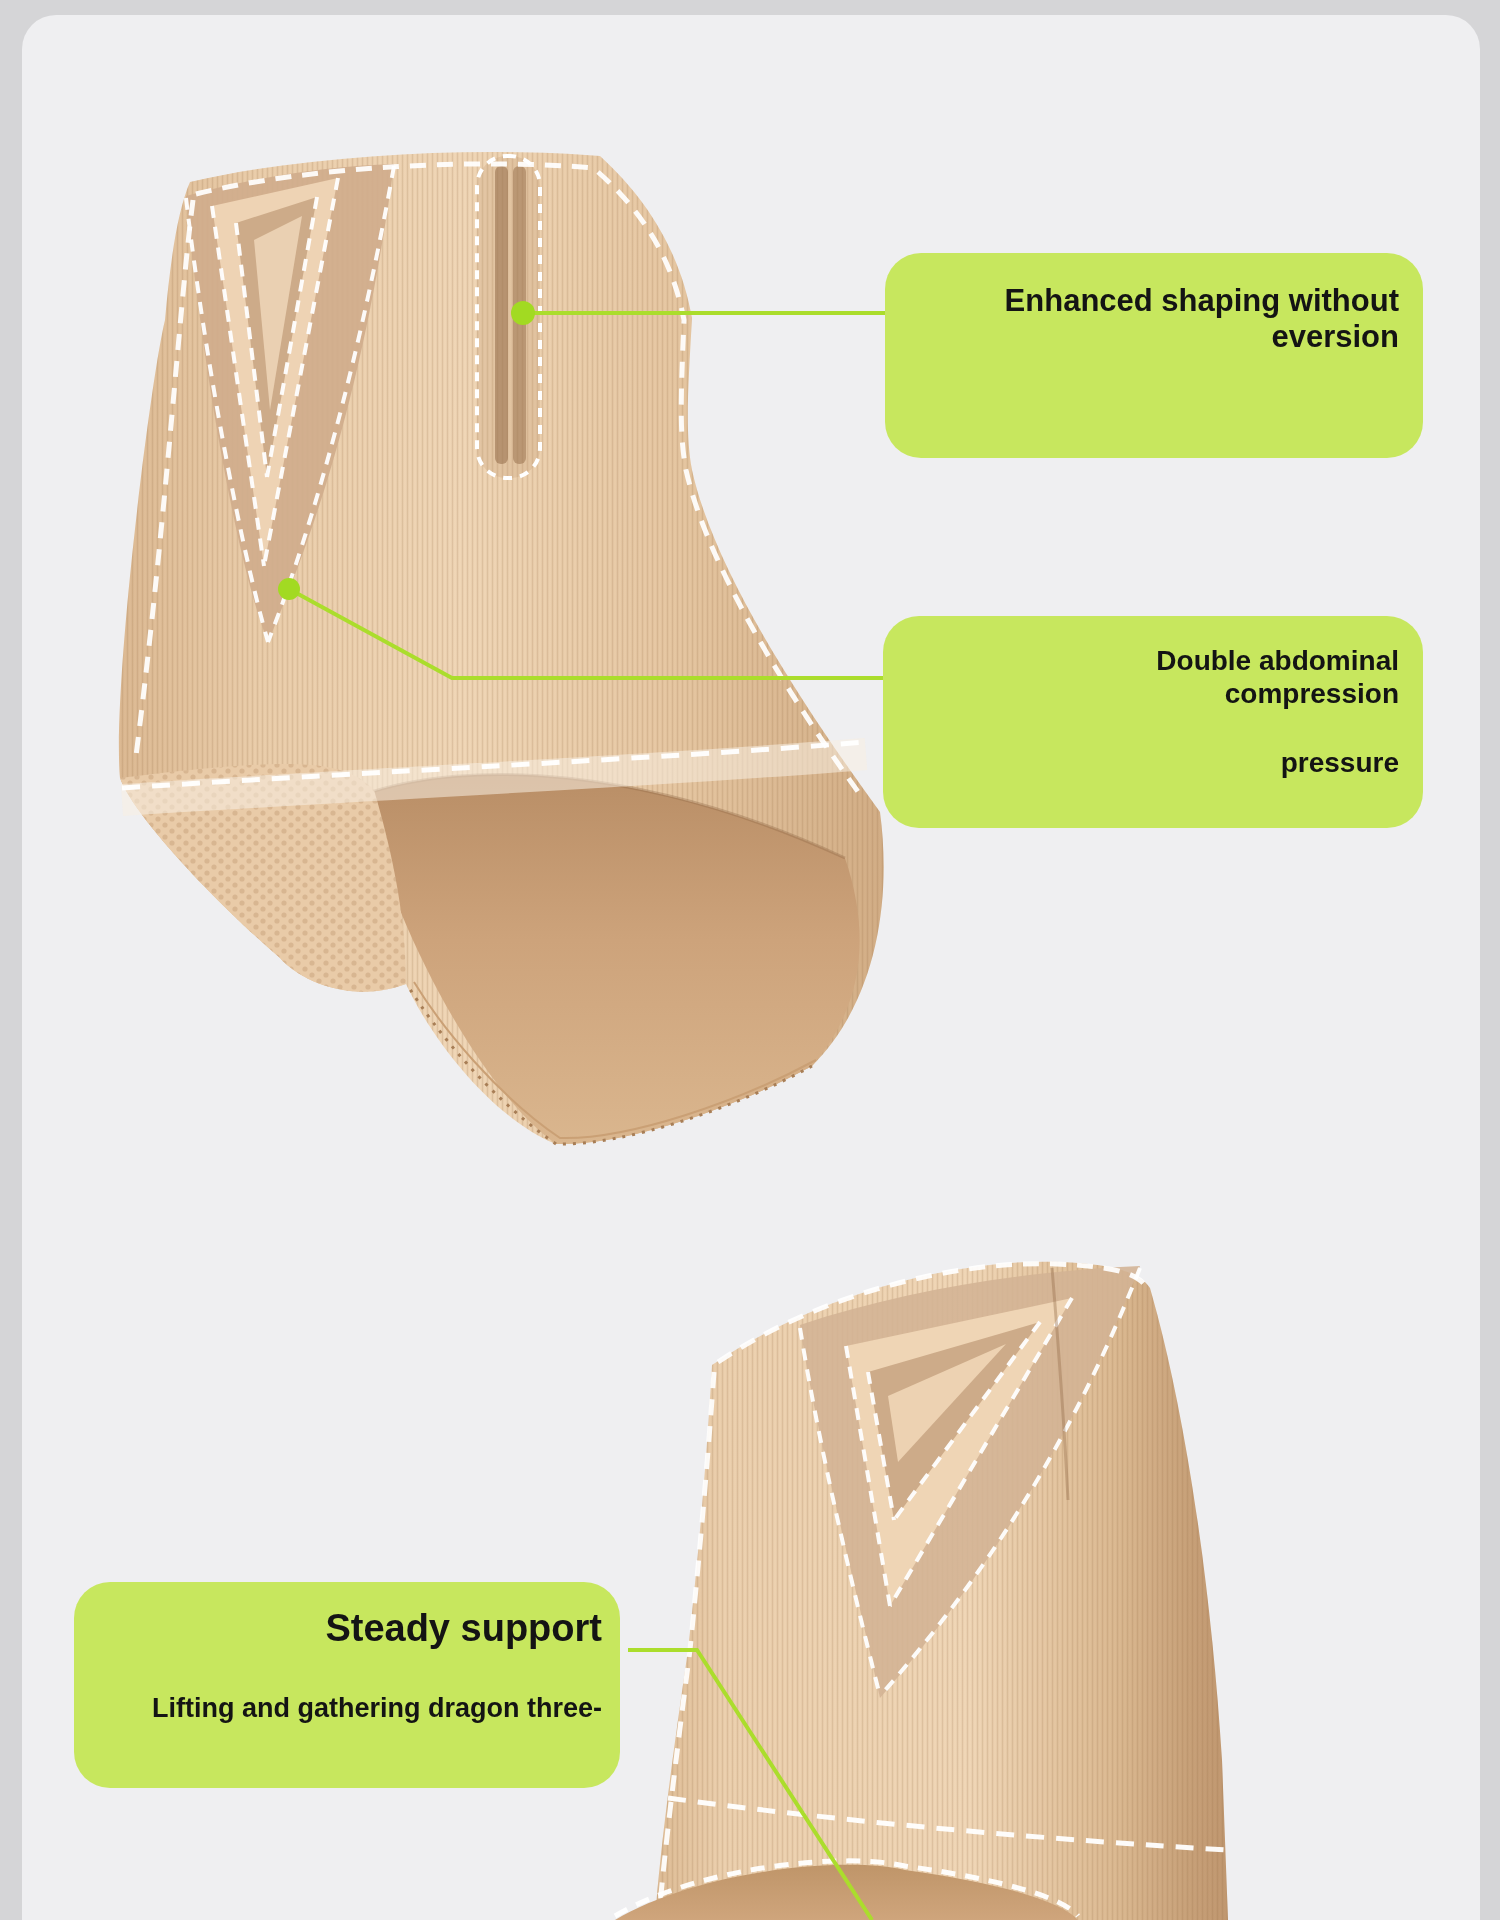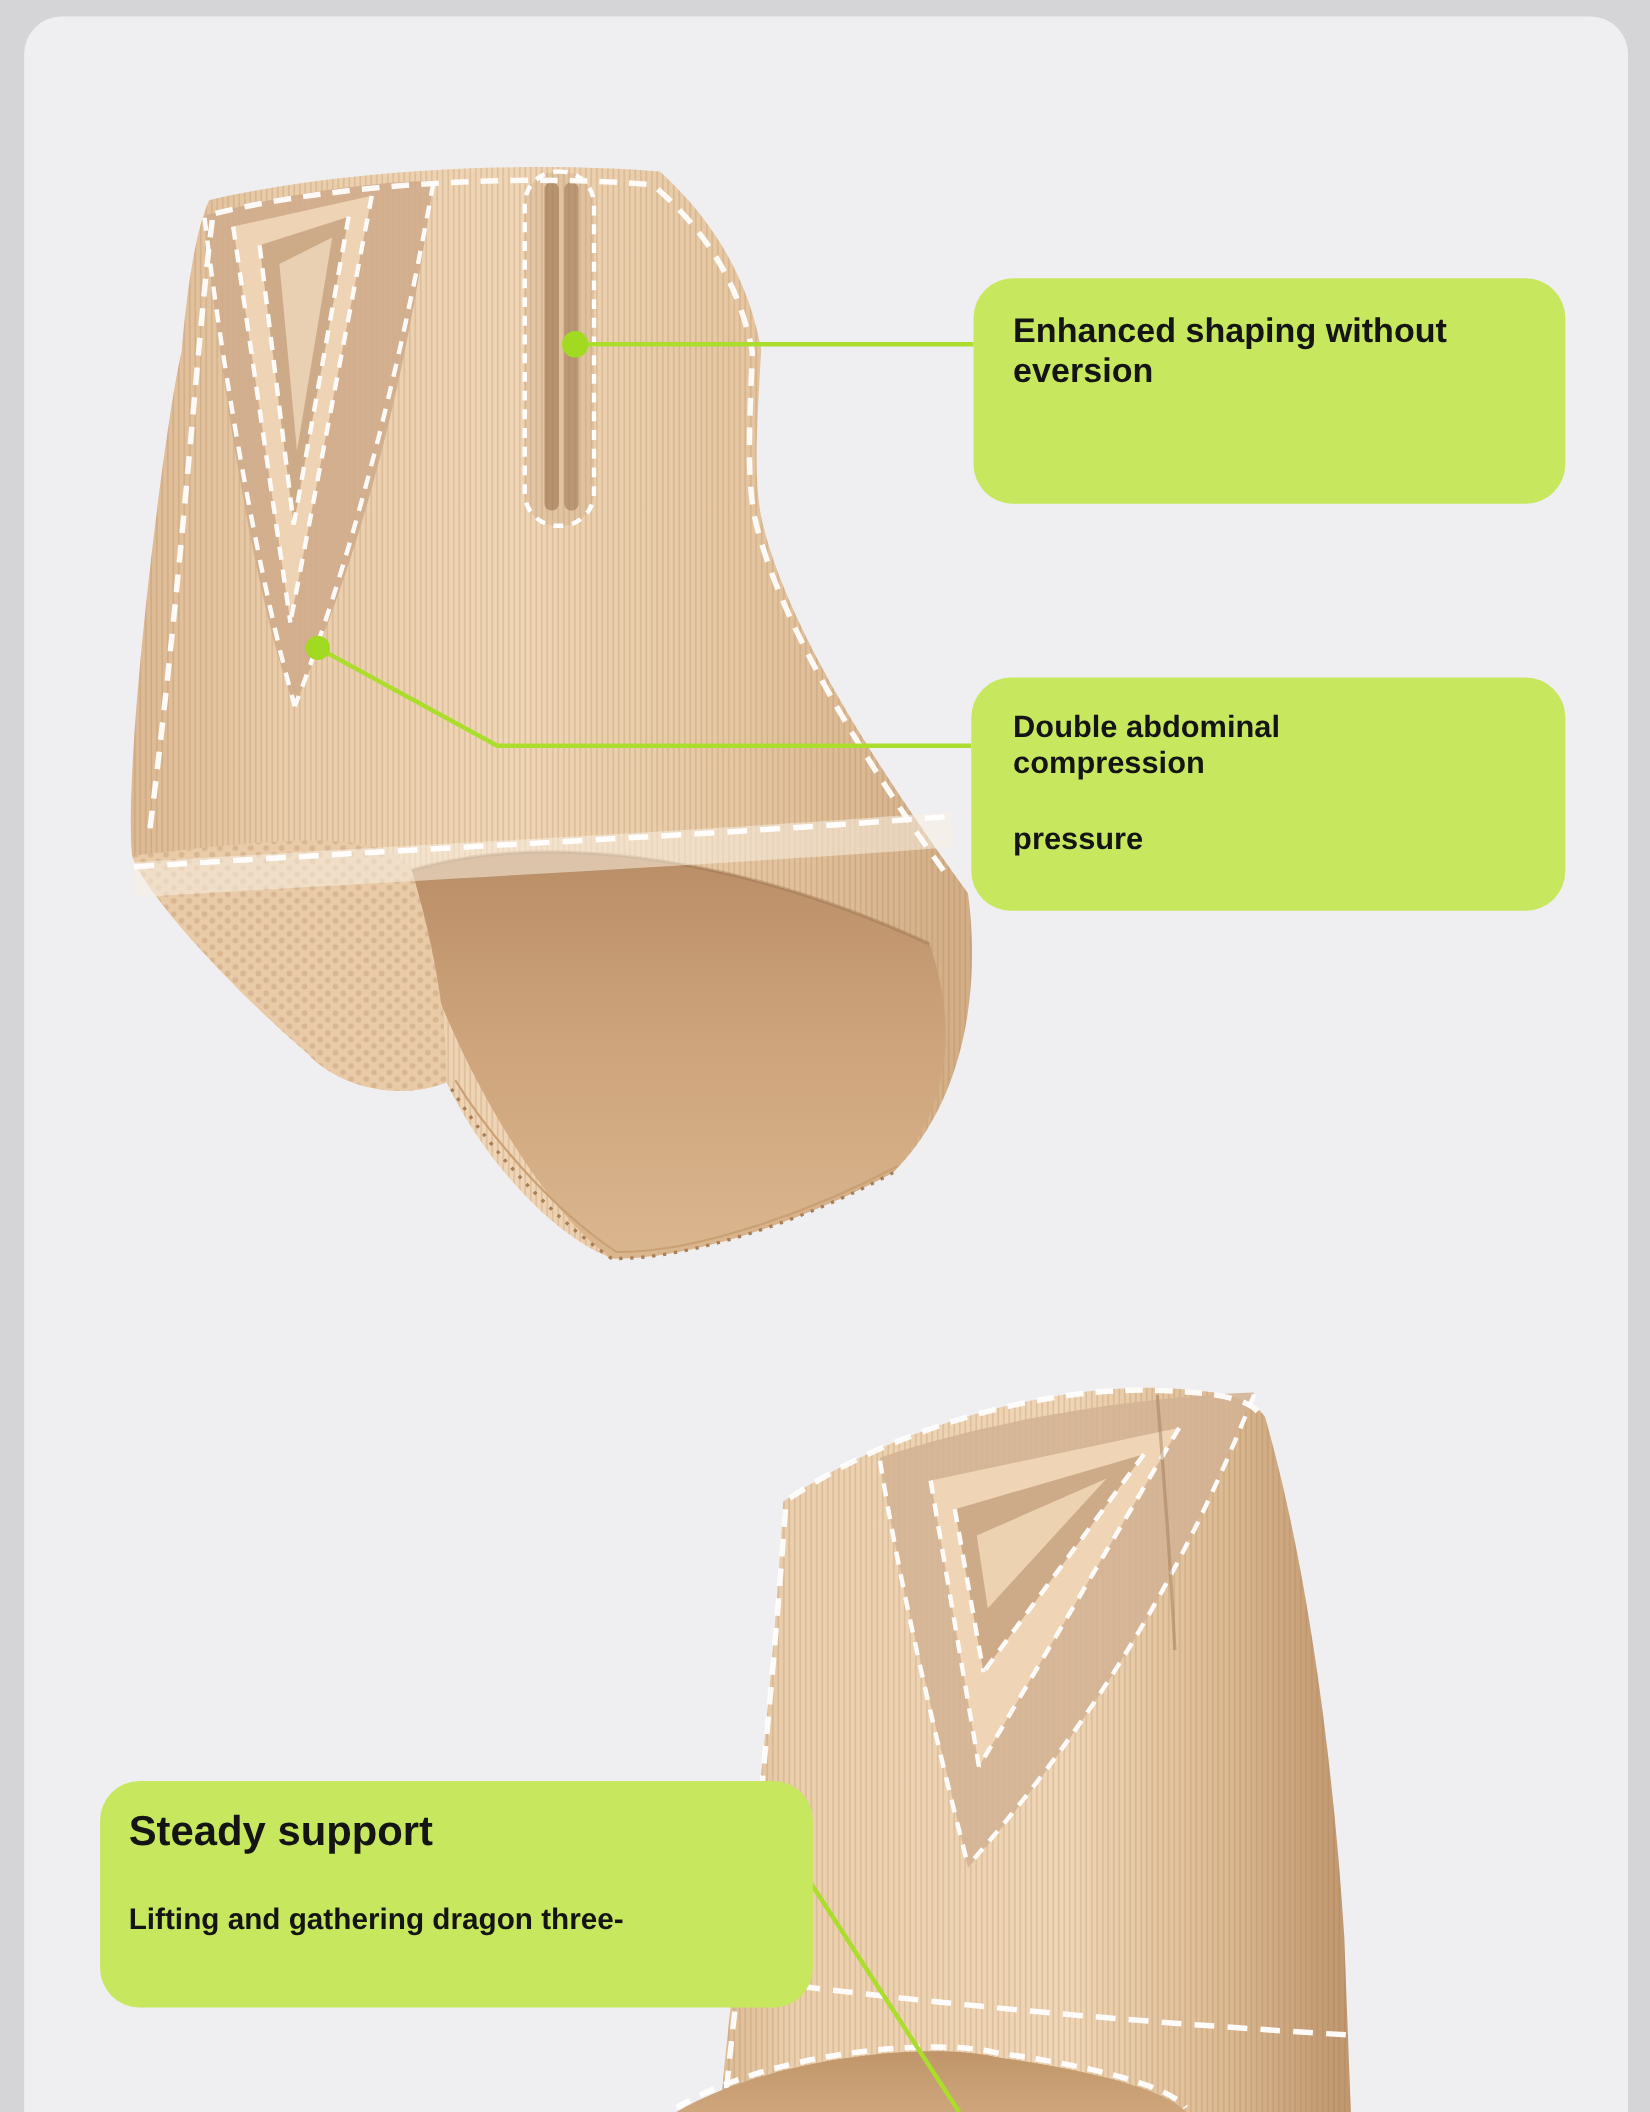--- a/index.html
+++ b/index.html
@@ -10,28 +10,28 @@
   }
   .stage{position:absolute;left:0;top:0;width:1500px;height:1920px;}
   .card{
     position:absolute;left:22px;top:15px;width:1458px;height:1905px;
     background:#efeff1;border-radius:34px 34px 0 0;overflow:hidden;
   }
   .scene{position:absolute;left:-22px;top:-15px;width:1500px;height:1920px;}
   .callout{
     position:absolute;box-sizing:border-box;
     background:#c7e75e;border-radius:36px;color:#141414;
-    font-weight:700;z-index:5;
+    font-weight:700;z-index:5;text-align:right;
   }
   .callout .line{white-space:nowrap;}
   .callout-1{left:885px;top:253px;width:538px;height:205px;padding:30px 24px 0 36px;
     font-size:31px;line-height:36px;}
   .callout-2{left:883px;top:616px;width:540px;height:212px;padding:28px 24px 0 38px;
     font-size:28px;line-height:33px;}
-  .callout-3{left:91px;top:1582px;width:648px;height:206px;padding:24px 18px 0 26px;margin-top:37px;}
+  .callout-3{left:74px;top:1582px;width:546px;height:206px;padding:24px 18px 0 26px;}
   .callout-3 .title{font-size:38px;line-height:44px;white-space:nowrap;}
   .callout-3 .sub{font-size:27px;line-height:32px;margin-top:42px;}
   .callout-1 .para2{margin-top:38px;}
   .callout-2 .para2{margin-top:36px;}
   svg{display:block;}
 </style>
 </head>
 <body>
 
 <div class="stage">

